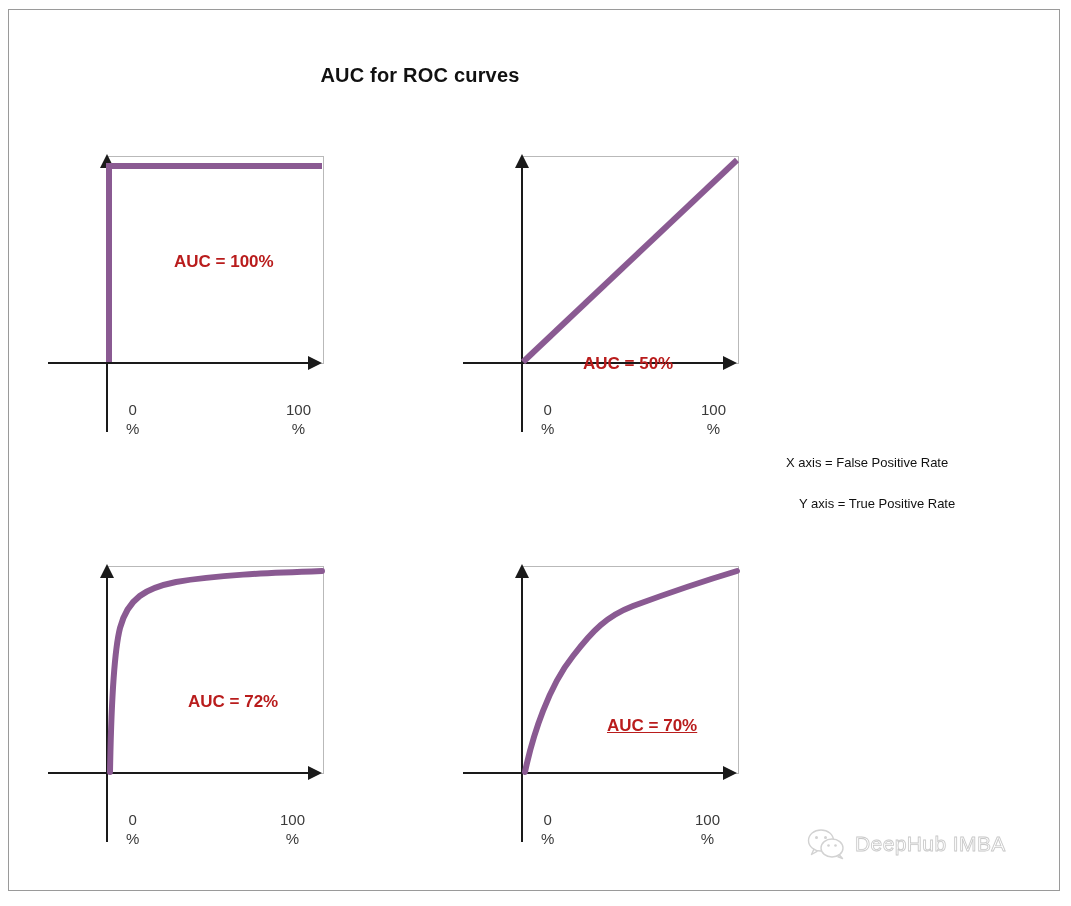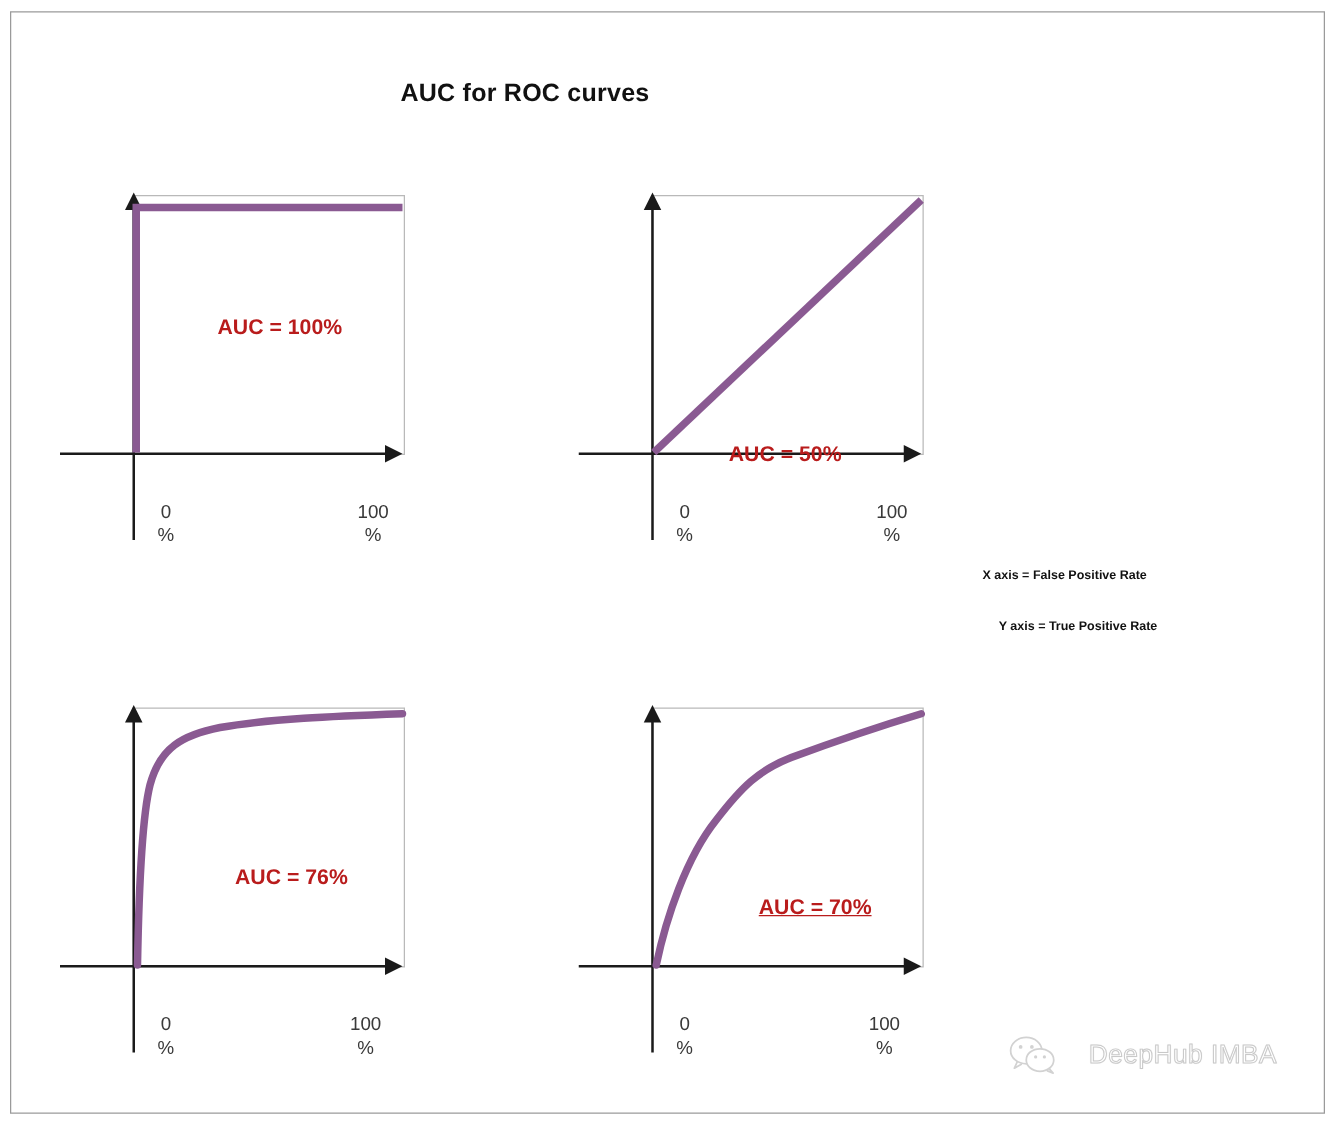--- a/index.html
+++ b/index.html
@@ -112,34 +112,34 @@
     font-size: 15px;
     color: #3a3a3a;
     text-align: center;
     line-height: 19px;
     white-space: nowrap;
   }
 
   
   .axis-note {
     position: absolute;
-    font-size: 10px;
-    font-weight: bold;
+    font-size: 13px;
+    font-weight: normal;
     color: #111111;
     white-space: nowrap;
   }
 
   
   #watermark {
     position: absolute;
     left: 806px;
     top: 828px;
     display: flex;
     align-items: center;
-    gap: 23px;
+    gap: 7px;
   }
   #watermark .wm-text {
     font-size: 21px;
     color: #ffffff;
     -webkit-text-stroke: 0.8px #c9c9c9;
     text-shadow: 0 0 1px #cfcfcf;
     letter-spacing: 0.4px;
   }
 </style>
 </head>
@@ -192,21 +192,21 @@
 
   <div class="panel" style="left:48px; top:566px;">
     <div class="plotbox"></div>
     <div class="xaxis"></div>
     <div class="xaxis-arrow"></div>
     <div class="yaxis"></div>
     <div class="yaxis-arrow"></div>
     <svg class="curve-svg" viewBox="0 0 218 208" preserveAspectRatio="none">
       <path d="M4,206 C5,150 7,90 14,62 C22,32 40,22 70,16 C110,9 160,7 216,5" fill="none" stroke="#8a5a92" stroke-width="6" stroke-linecap="round" stroke-linejoin="round"></path>
     </svg>
-    <div class="auc-label" style="left:140px; top:126px;">AUC = 76%</div>
+    <div class="auc-label" style="left:140px; top:126px;">AUC = 72%</div>
     <div class="tick" style="left:78px; top:244px;">
       <span>0</span><br>
       <span>%</span>
     </div>
     <div class="tick" style="left:232px; top:244px;">
       <span>100</span><br>
       <span>%</span>
     </div>
   </div>
 

